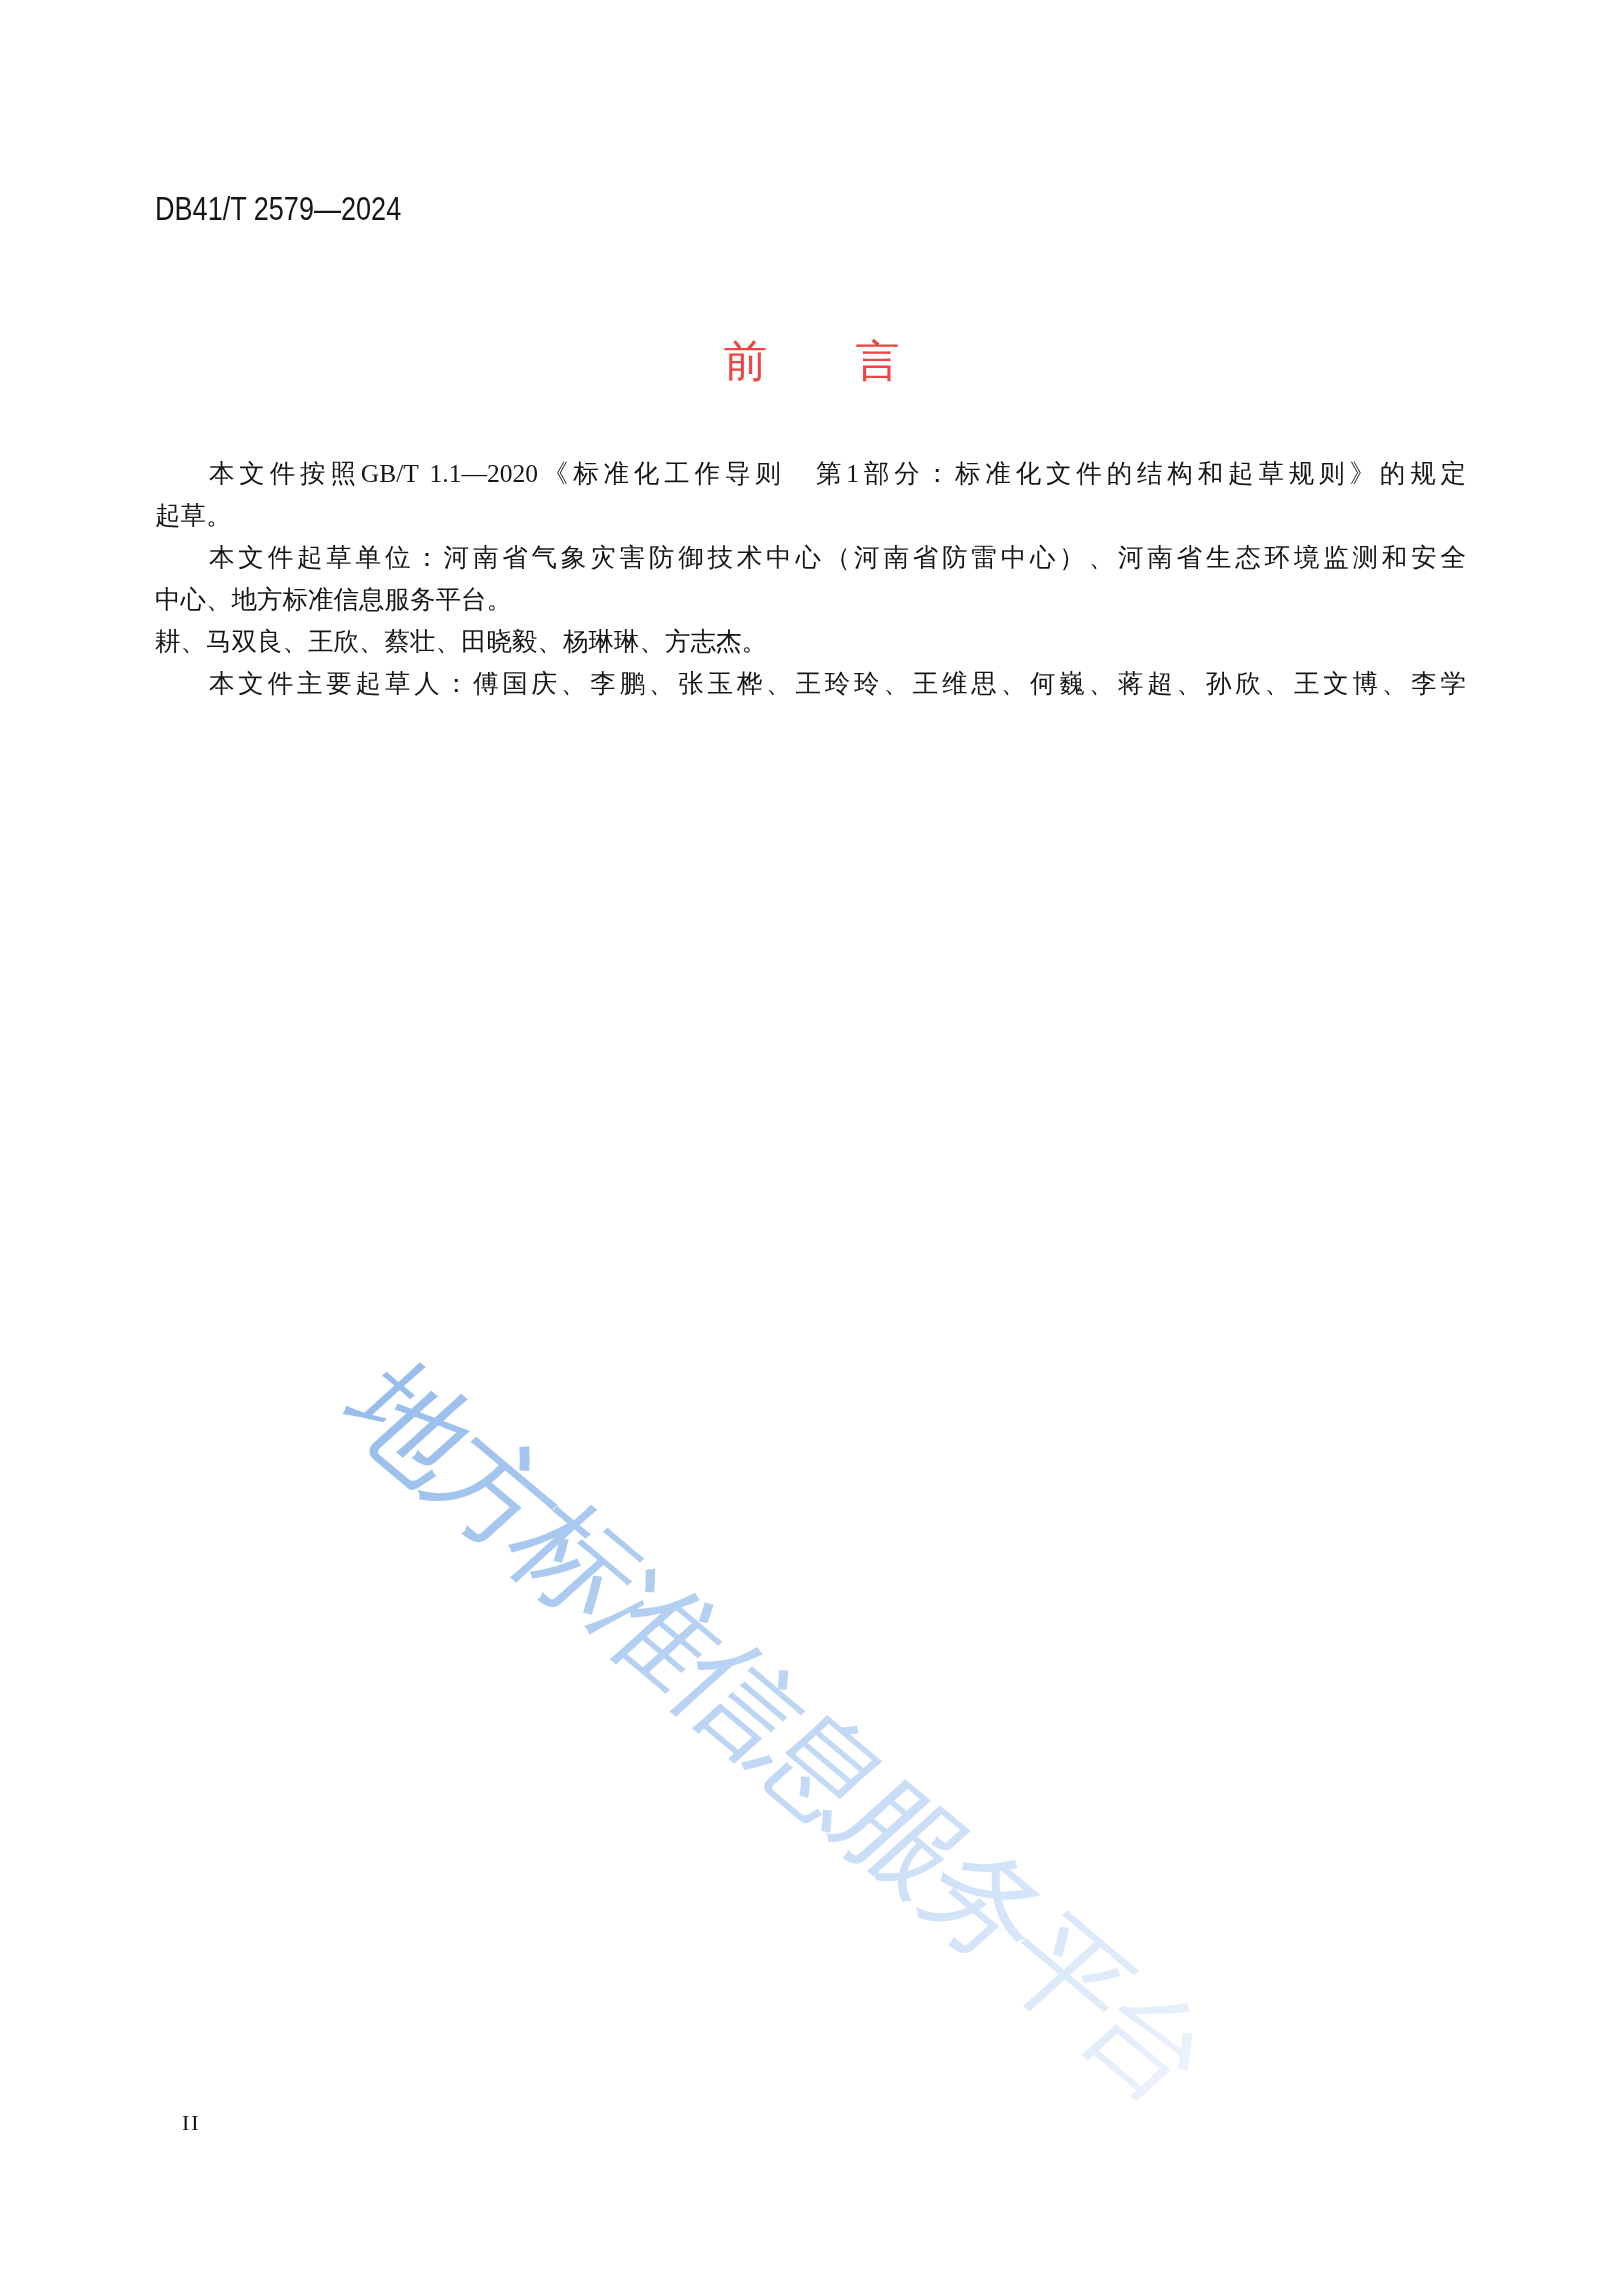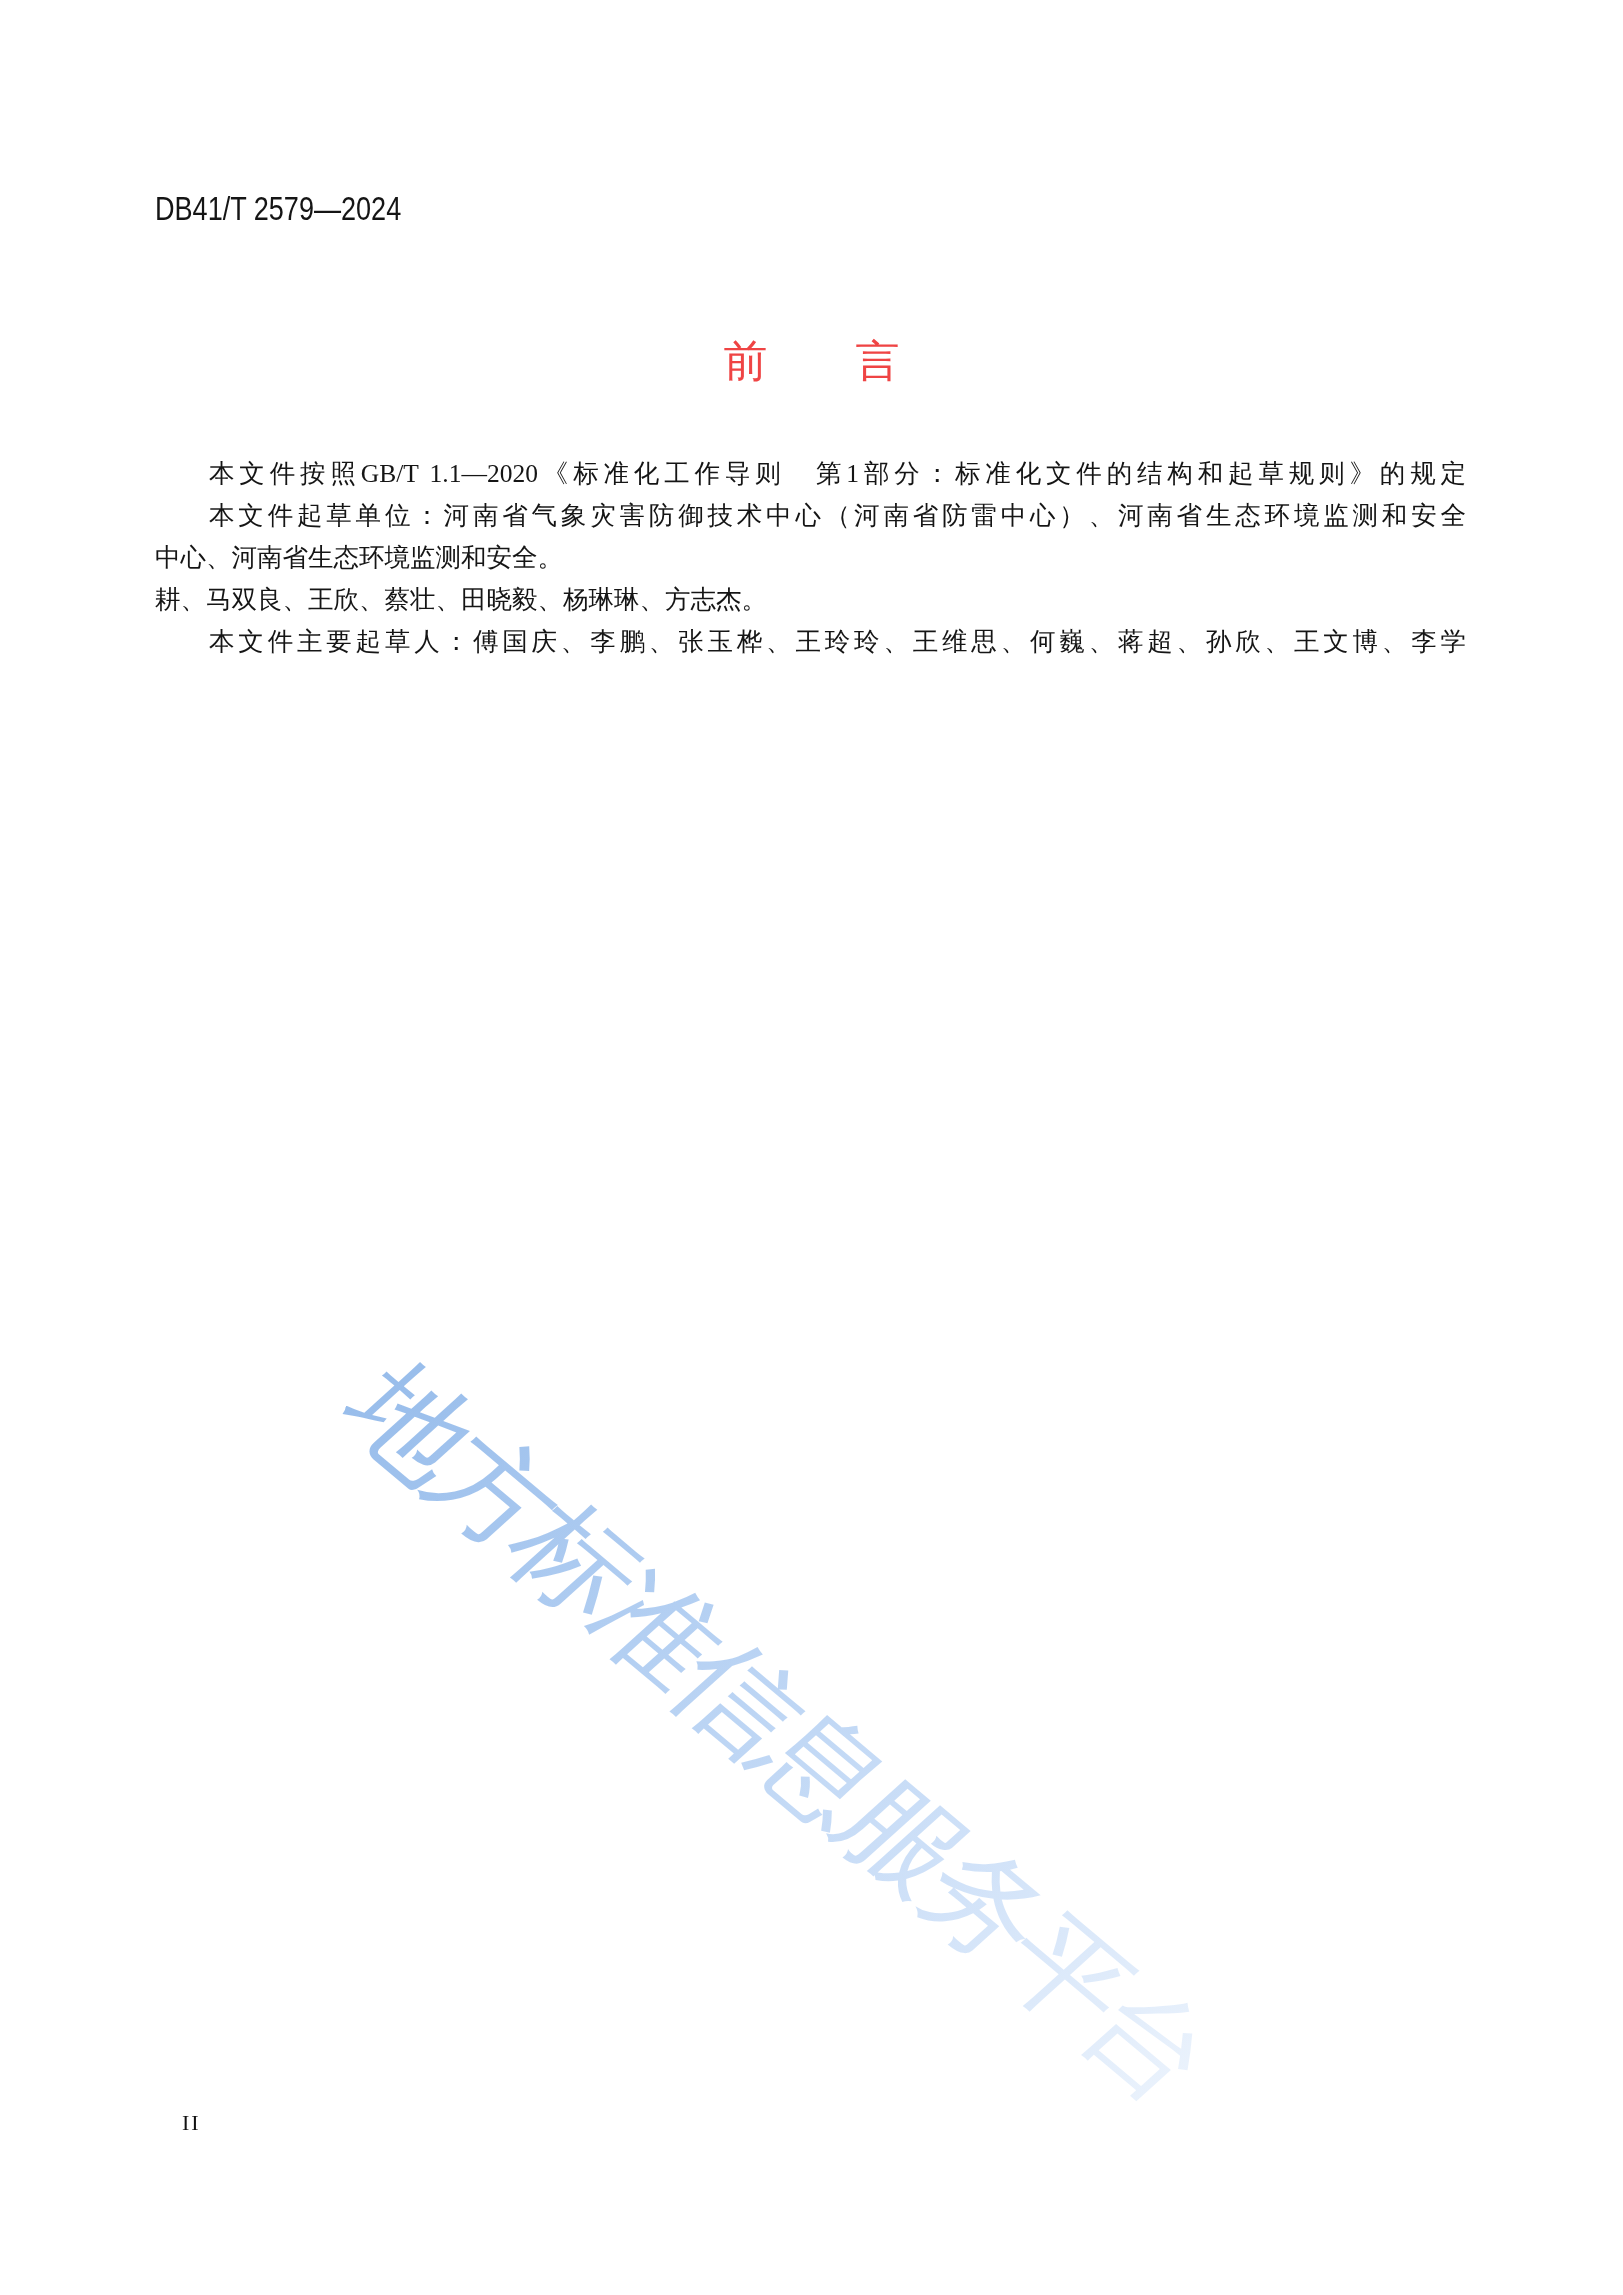--- a/index.html
+++ b/index.html
@@ -87,22 +87,23 @@
 <div id="page">
 
   <div id="watermark">地方标准信息服务平台</div>
 
   <div id="doc-number">DB41/T 2579—2024</div>
 
   <div id="doc-title">前　　言</div>
 
   <div id="foreword-body">
     <div class="body-line indent justify">本文件按照GB/T 1.1—2020《标准化工作导则　第1部分：标准化文件的结构和起草规则》的规定</div>
+    <div class="body-line">起草。</div>
     <div class="body-line indent justify">本文件起草单位：河南省气象灾害防御技术中心（河南省防雷中心）、河南省生态环境监测和安全</div>
-    <div class="body-line">中心、河南省生态环境监测和安全。</div>
+    <div class="body-line">中心、地方标准信息服务平台。</div>
     <div class="body-line">耕、马双良、王欣、蔡壮、田晓毅、杨琳琳、方志杰。</div>
     <div class="body-line indent justify">本文件主要起草人：傅国庆、李鹏、张玉桦、王玲玲、王维思、何巍、蒋超、孙欣、王文博、李学</div>
   </div>
 
   <div id="page-number">II</div>
 
 </div>
 
 
 </body></html>

